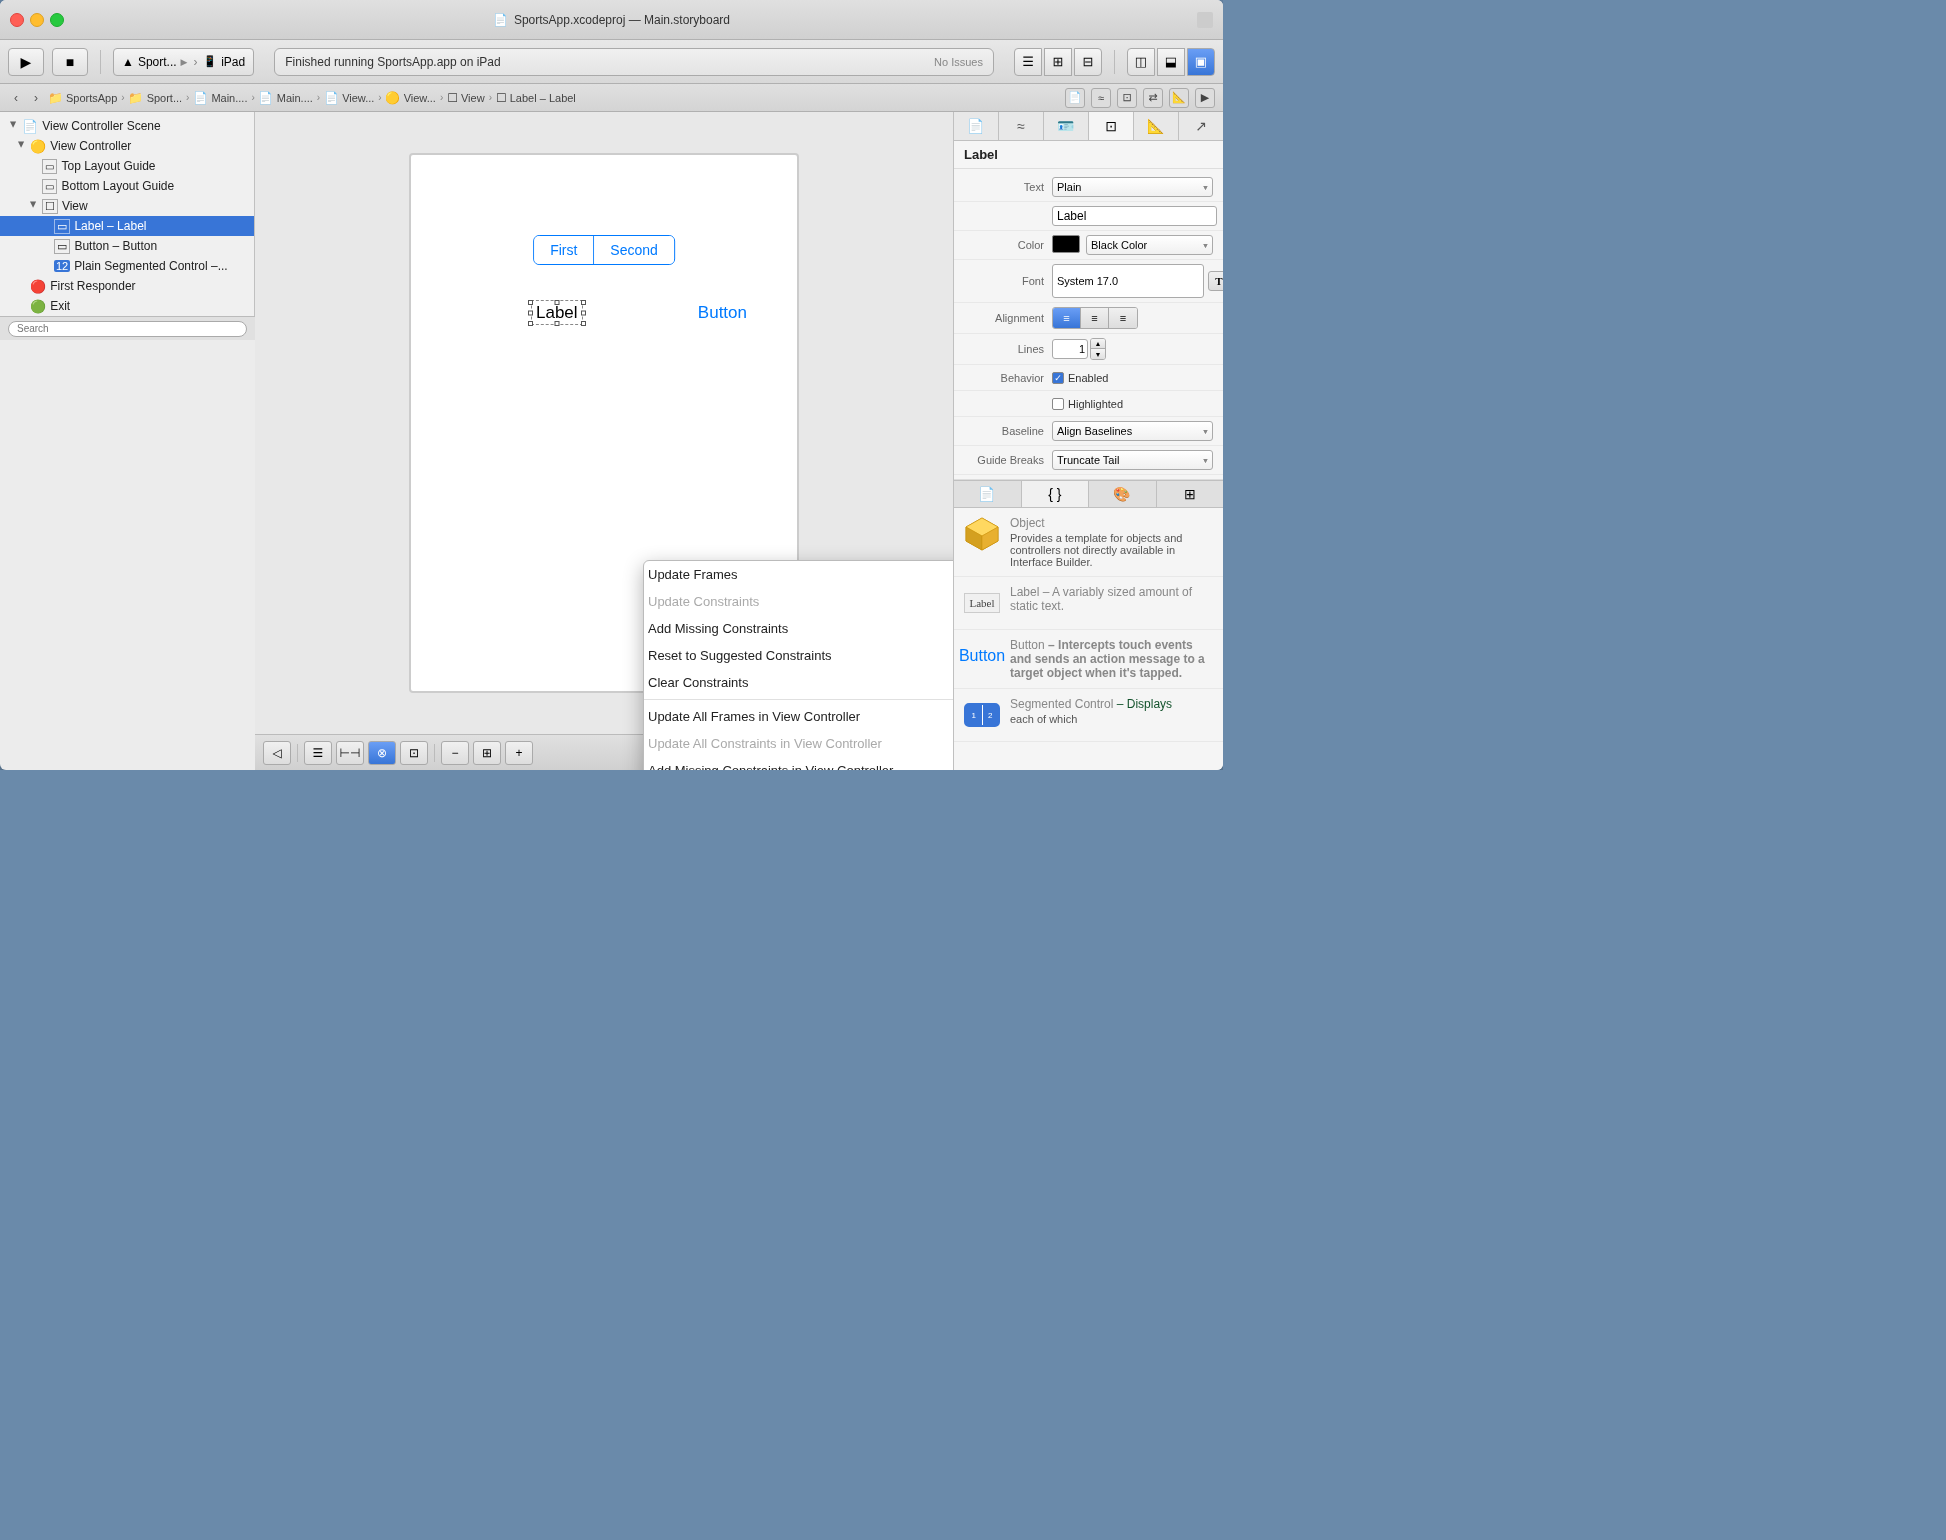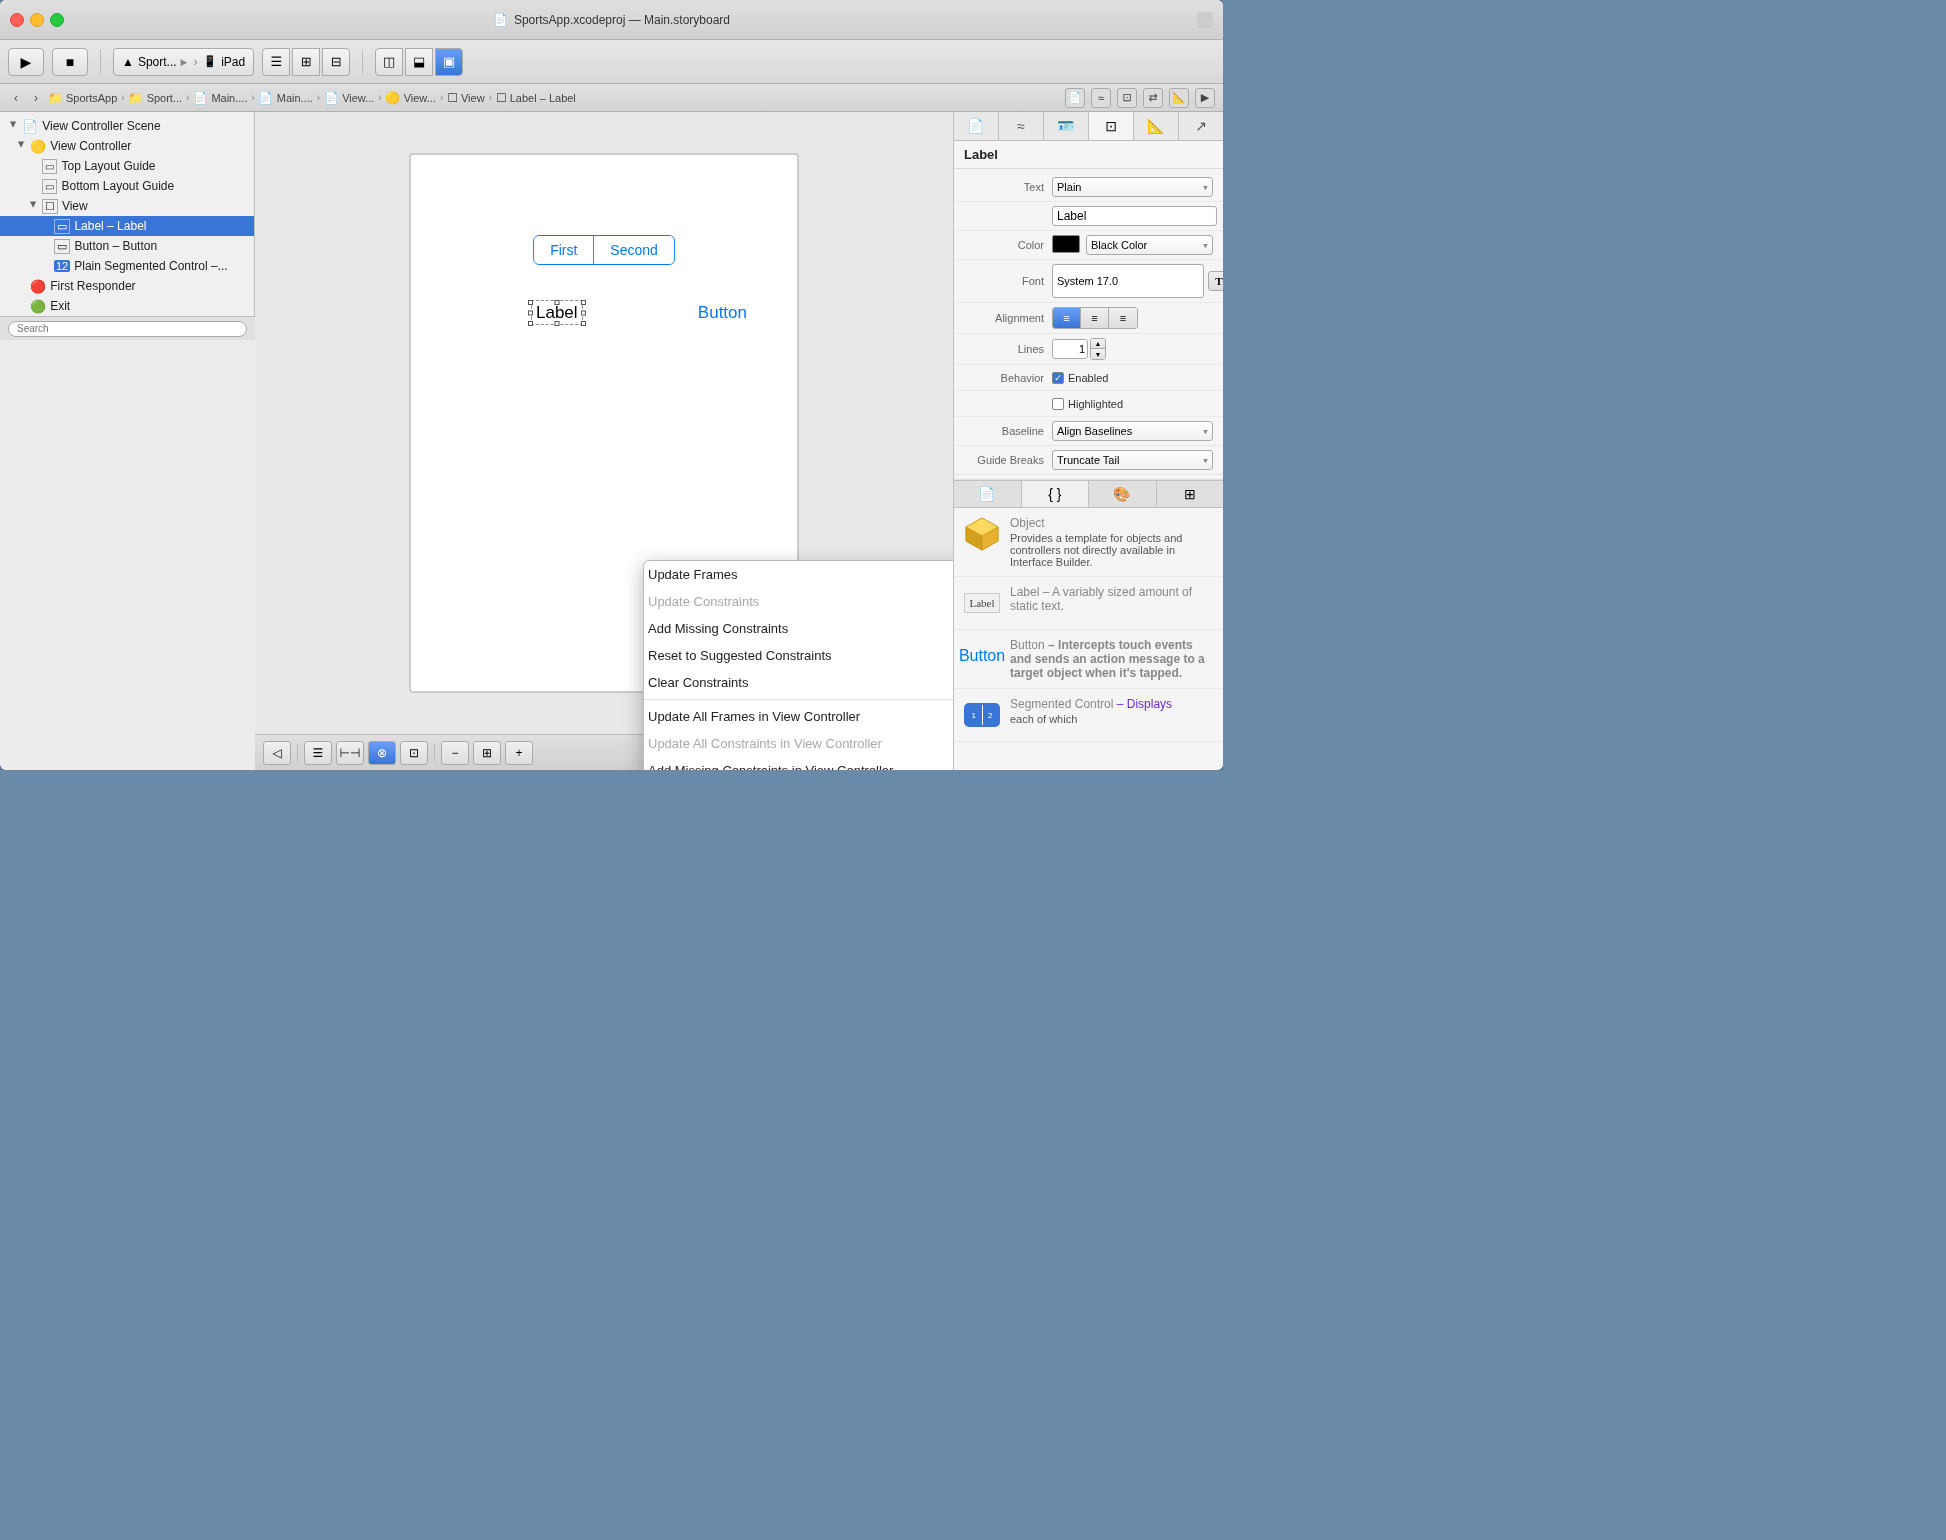--- a/index.html
+++ b/index.html
@@ -612,20 +612,24 @@
     <div class="toolbar-btn">■</div>
     <div class="toolbar-sep"></div>
     <div class="scheme-selector">
       <span>▲</span>
       <span>Sport...</span>
       <span style="font-size:9px;color:#888;">▶</span>
       <span style="color:#888;margin:0 2px;">›</span>
       <span style="font-size:11px;">📱</span>
       <span>iPad</span>
     </div>
+    <div class="status-bar-center">
+      <span>Finished running SportsApp.app on iPad</span>
+      <span class="no-issues">No Issues</span>
+    </div>
     <div class="toolbar-right-btns">
       <div class="view-btn">☰</div>
       <div class="view-btn">⊞</div>
       <div class="view-btn">⊟</div>
     </div>
     <div class="toolbar-sep"></div>
     <div class="toolbar-right-btns">
       <div class="view-btn">◫</div>
       <div class="view-btn">⬓</div>
       <div class="view-btn" style="background:linear-gradient(to bottom,#6a9ef5,#3875d7);color:white;">▣</div>
@@ -1010,21 +1014,21 @@
 
         <div class="obj-item">
           <div class="obj-icon">
             <div style="width:36px;height:24px;border:2px solid #3875d7;border-radius:5px;display:flex;overflow:hidden;background:#3875d7;">
               <div style="flex:1;border-right:1px solid #fff;background:#3875d7;display:flex;align-items:center;justify-content:center;color:white;font-size:8px;">1</div>
               <div style="flex:1;background:#3875d7;display:flex;align-items:center;justify-content:center;color:white;font-size:8px;">2</div>
             </div>
           </div>
           <div class="obj-info">
             <div class="obj-title">
-              <span>Segmented Control</span><span style="font-weight:400;color:#6d28d9;"> – Displays</span>
+              <span>Segmented Control</span><span style="font-weight:400;color:#14532d;"> – Displays</span>
             </div>
             <div class="obj-desc">each of which</div>
           </div>
         </div>
 
       </div>
 
     </div>
 
   </div>

